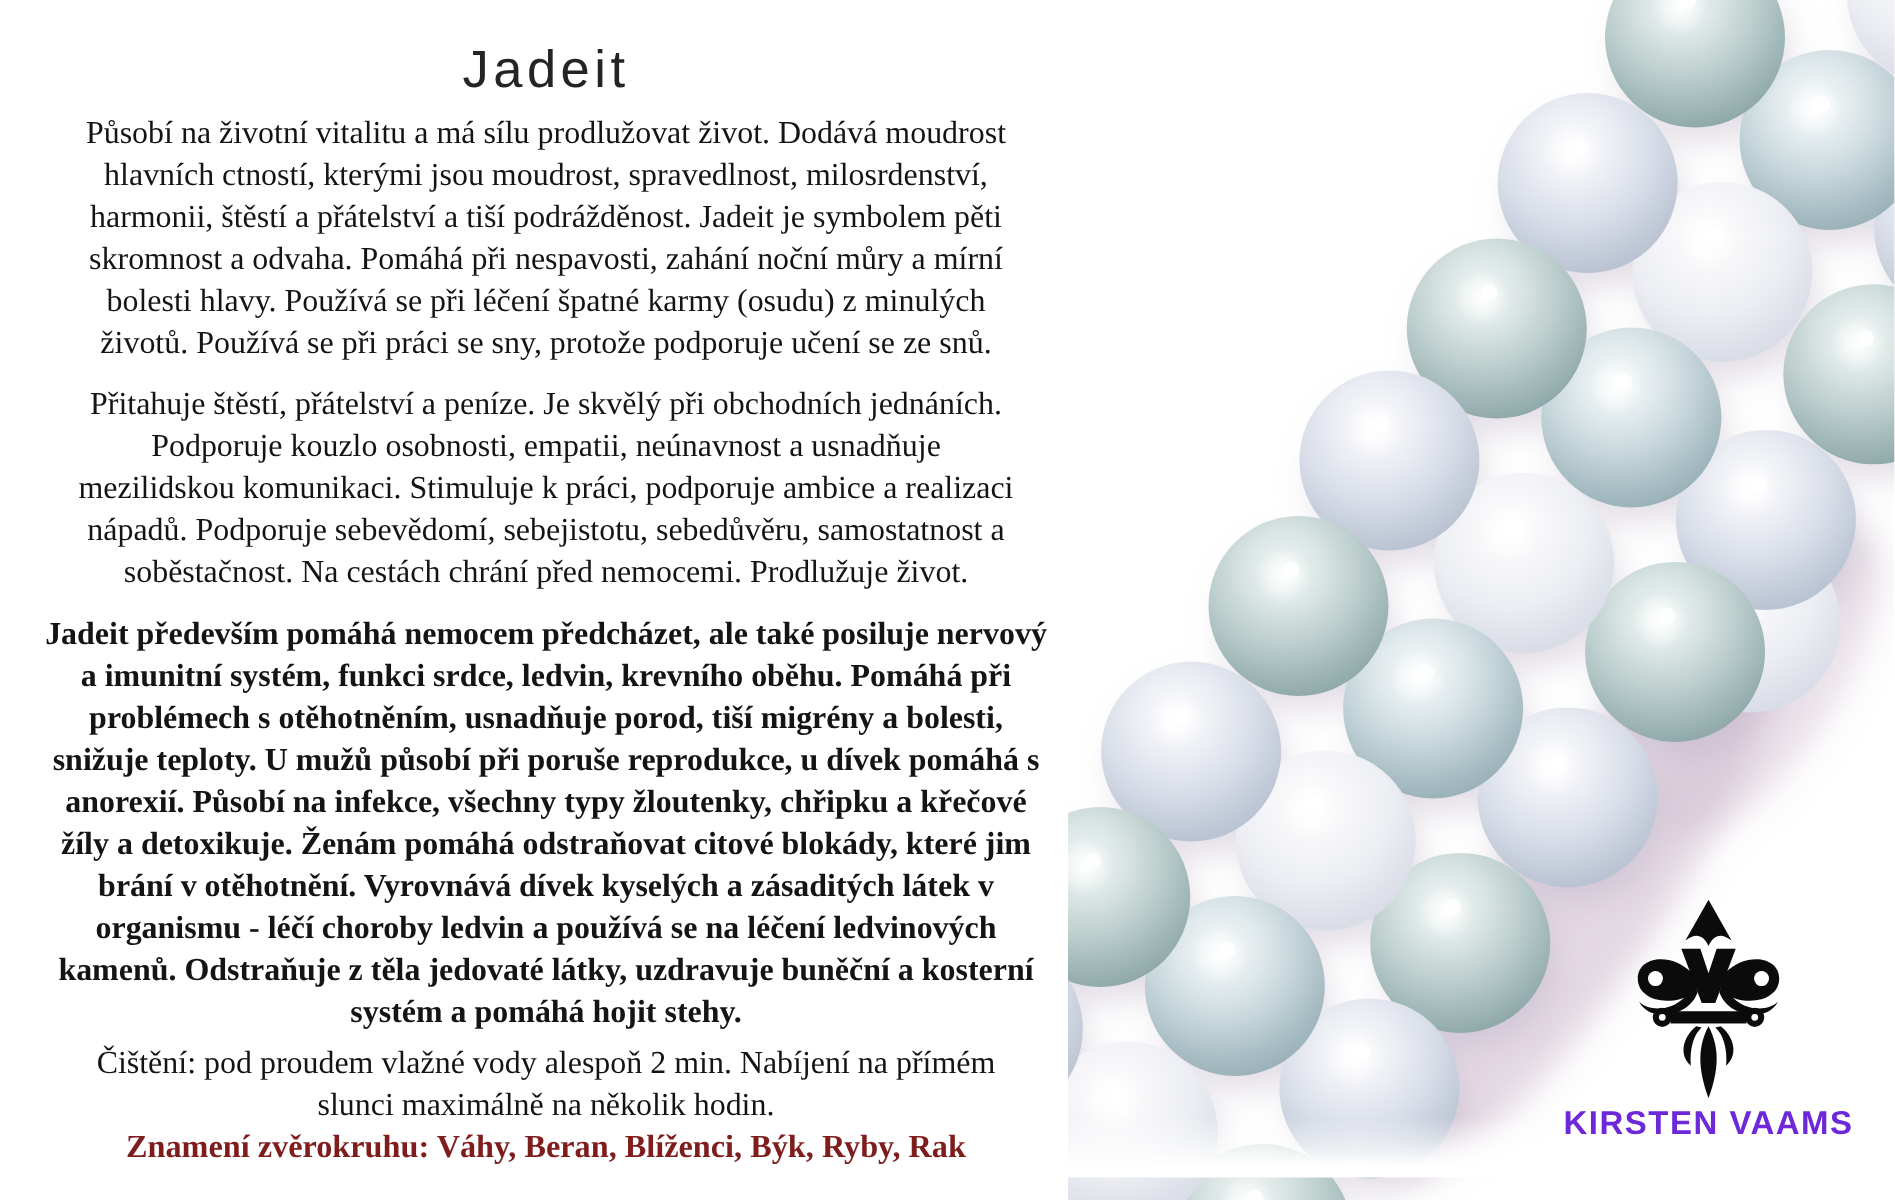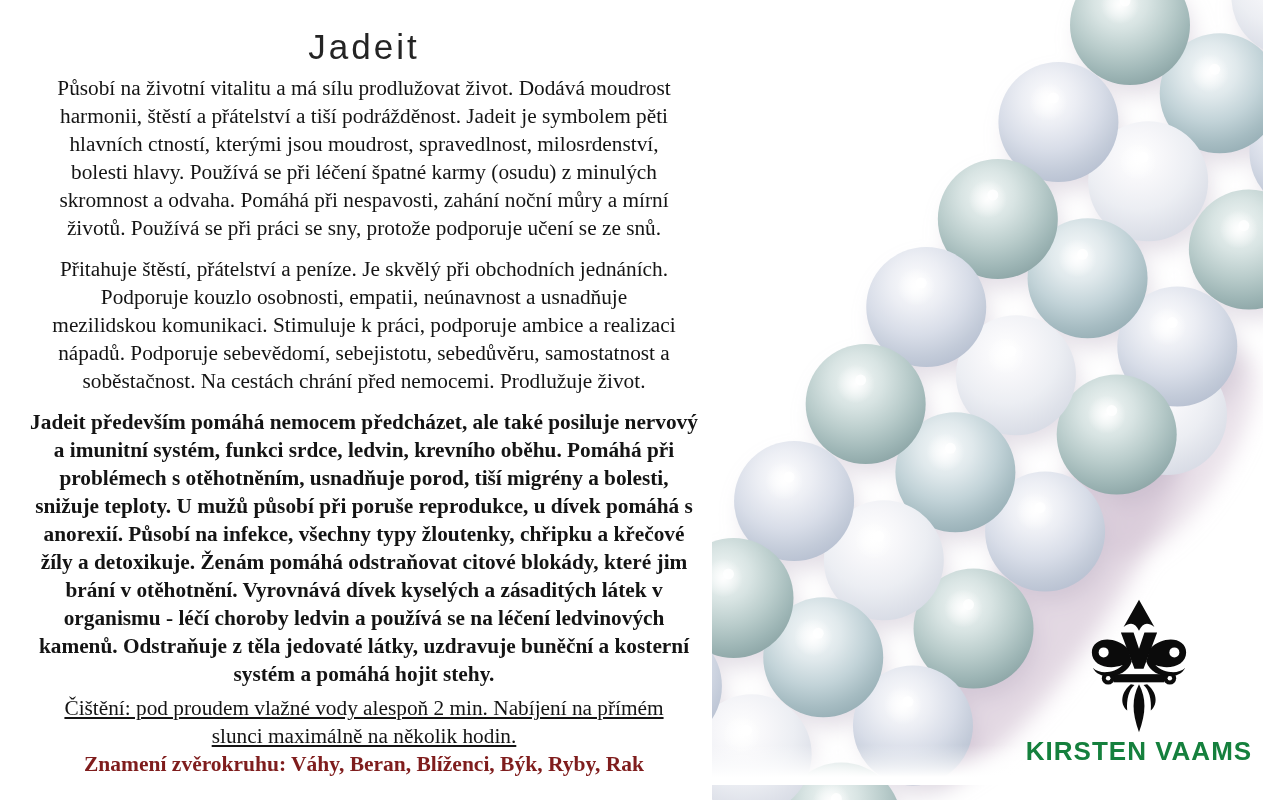--- a/index.html
+++ b/index.html
@@ -11,57 +11,57 @@
   .article{
     position:absolute;left:2px;top:0;width:724px;color:#141414;z-index:1;
   }
   .title{
     font-family:"Liberation Sans","DejaVu Sans",sans-serif;
     font-weight:300;font-size:35px;line-height:46px;letter-spacing:3px;
     margin:24px 0 4px 0;text-align:center;color:#242424;
   }
   .para{margin:0 0 13px 0;}
   #paragraphs .para:nth-child(3){margin-bottom:6px;font-weight:bold;}
-  #paragraphs .para:nth-child(4){margin-bottom:0;text-decoration:underline;}
+  #paragraphs .para:nth-child(4){margin-bottom:0;}
   .line{
     white-space:nowrap;text-align:center;
     font-size:21.3px;line-height:28px;
   }
   .zodiac{
     font-weight:bold;font-size:21.5px;line-height:28px;margin-top:0;
     text-align:center;white-space:nowrap;color:#7f1d1d;
   }
   .photo{
     position:absolute;left:712px;top:0;width:551px;height:800px;
     background:#ffffff;z-index:5;
   }
   #beads{display:block;}
   .brand{
     position:absolute;left:306px;top:598px;width:242px;
     text-align:center;color:#0a0a0a;
   }
   .fleur{display:block;margin:0 auto;}
   .wordmark{
     font-family:"Liberation Sans","DejaVu Sans",sans-serif;
-    font-weight:700;font-size:26px;letter-spacing:1px;margin-top:2px;
-    white-space:nowrap;color:#15803d;
+    font-weight:700;font-size:22px;letter-spacing:1px;margin-top:2px;
+    white-space:nowrap;color:#6d28d9;
   }
 </style>
 </head>
 <body>
 
 <div class="article">
   <h1 class="title">Jadeit</h1>
   <div id="paragraphs">
       <div class="para">
         <div class="line">Působí na životní vitalitu a má sílu prodlužovat život. Dodává moudrost</div>
+        <div class="line">hlavních ctností, kterými jsou moudrost, spravedlnost, milosrdenství,</div>
         <div class="line">harmonii, štěstí a přátelství a tiší podrážděnost. Jadeit je symbolem pěti</div>
-        <div class="line">hlavních ctností, kterými jsou moudrost, spravedlnost, milosrdenství,</div>
+        <div class="line">skromnost a odvaha. Pomáhá při nespavosti, zahání noční můry a mírní</div>
         <div class="line">bolesti hlavy. Používá se při léčení špatné karmy (osudu) z minulých</div>
-        <div class="line">skromnost a odvaha. Pomáhá při nespavosti, zahání noční můry a mírní</div>
         <div class="line">životů. Používá se při práci se sny, protože podporuje učení se ze snů.</div>
       </div>
       <div class="para">
         <div class="line">Přitahuje štěstí, přátelství a peníze. Je skvělý při obchodních jednáních.</div>
         <div class="line">Podporuje kouzlo osobnosti, empatii, neúnavnost a usnadňuje</div>
         <div class="line">mezilidskou komunikaci. Stimuluje k práci, podporuje ambice a realizaci</div>
         <div class="line">nápadů. Podporuje sebevědomí, sebejistotu, sebedůvěru, samostatnost a</div>
         <div class="line">soběstačnost. Na cestách chrání před nemocemi. Prodlužuje život.</div>
       </div>
       <div class="para">

